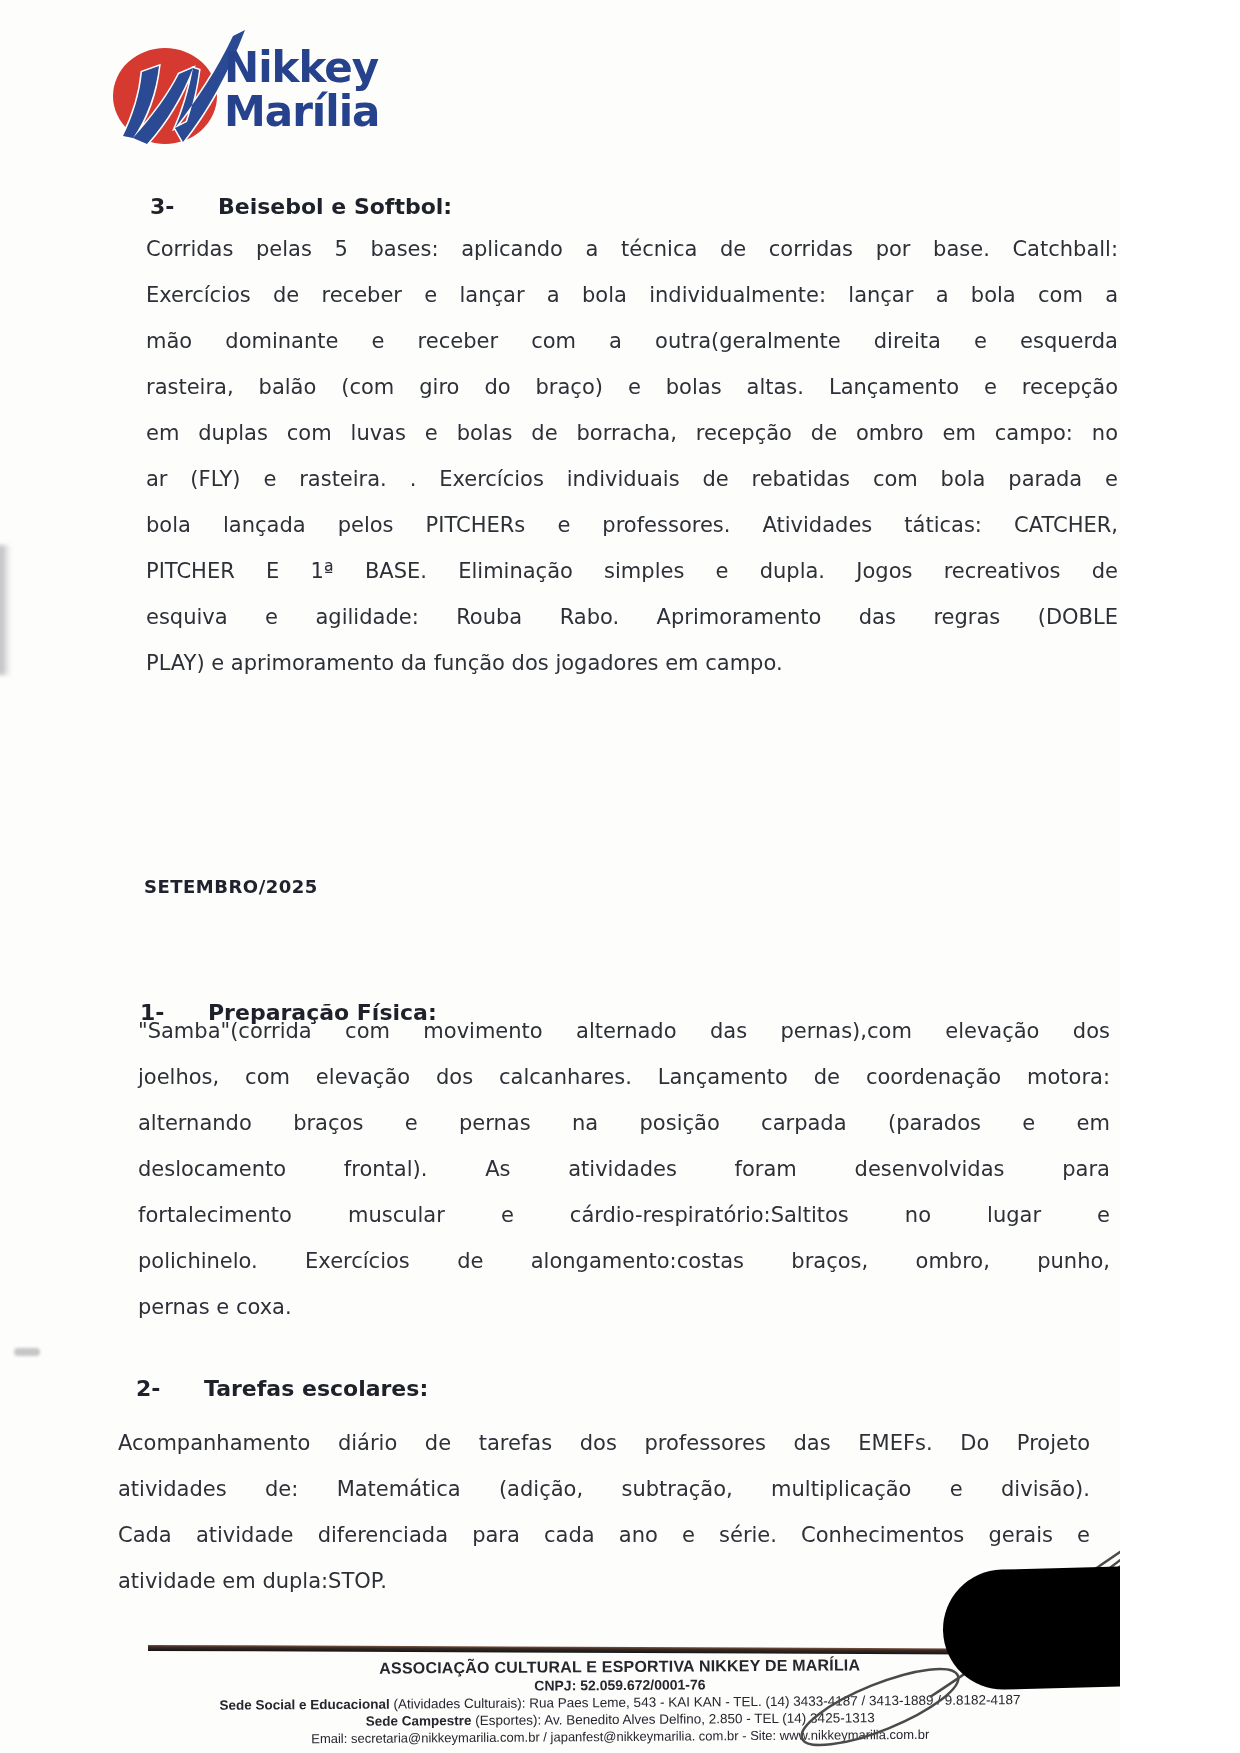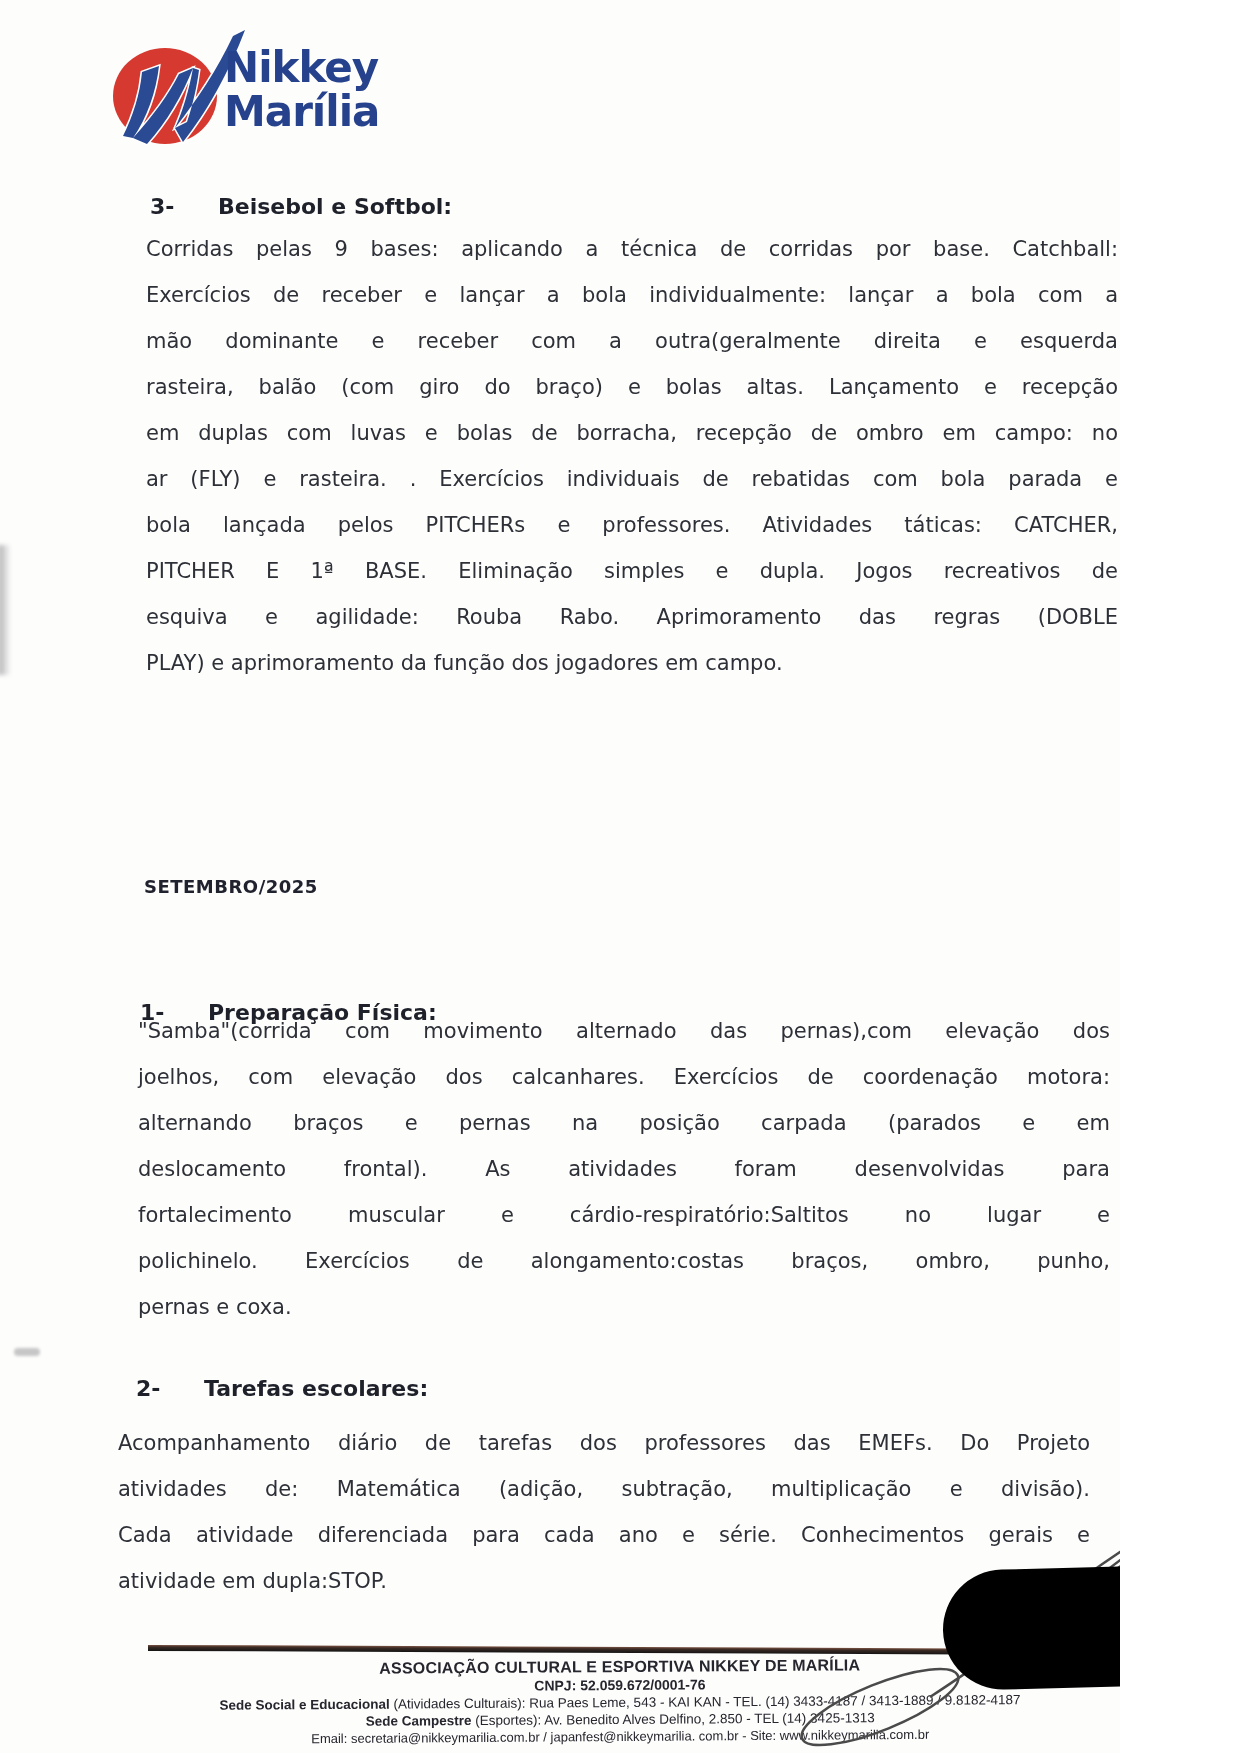--- a/index.html
+++ b/index.html
@@ -92,40 +92,40 @@
     <div class="wordmark">
       <div>Nikkey</div>
       <div>Marília</div>
     </div>
   </div>
 
   <div class="sec-head" style="left:150px;top:182px;margin-top:12px;">
     <span class="sec-num">3-</span><span>Beisebol e Softbol:</span>
   </div>
   <div class="para" style="left:146px;top:226px;">
-      <div class="jline">Corridas pelas 9 bases: aplicando a técnica de corridas por base. Catchball:</div>
+      <div class="jline">Corridas pelas 5 bases: aplicando a técnica de corridas por base. Catchball:</div>
       <div class="jline">Exercícios de receber e lançar a bola individualmente: lançar a bola com a</div>
       <div class="jline">mão dominante e receber com a outra(geralmente direita e esquerda</div>
       <div class="jline">rasteira, balão (com giro do braço) e bolas altas. Lançamento e recepção</div>
       <div class="jline">em duplas com luvas e bolas de borracha, recepção de ombro em campo: no</div>
       <div class="jline">ar (FLY) e rasteira. . Exercícios individuais de rebatidas com bola parada e</div>
       <div class="jline">bola lançada pelos PITCHERs e professores. Atividades táticas: CATCHER,</div>
       <div class="jline">PITCHER E 1ª BASE. Eliminação simples e dupla. Jogos recreativos de</div>
       <div class="jline">esquiva e agilidade: Rouba Rabo. Aprimoramento das regras (DOBLE</div>
       <div class="jline last">PLAY) e aprimoramento da função dos jogadores em campo.</div>
     </div>
 
   <div class="month-head" style="left:144px;top:876px;">SETEMBRO/2025</div>
 
   <div class="sec-head" style="left:140px;top:1000px;">
     <span class="sec-num">1-</span><span>Preparação Física:</span>
   </div>
   <div class="para" style="left:138px;top:1008px;">
       <div class="jline">"Samba"(corrida com movimento alternado das pernas),com elevação dos</div>
-      <div class="jline">joelhos, com elevação dos calcanhares. Exercícios de coordenação motora:</div>
+      <div class="jline">joelhos, com elevação dos calcanhares. Lançamento de coordenação motora:</div>
       <div class="jline">alternando braços e pernas na posição carpada (parados e em</div>
       <div class="jline">deslocamento frontal). As atividades foram desenvolvidas para</div>
       <div class="jline">fortalecimento muscular e cárdio-respiratório:Saltitos no lugar e</div>
       <div class="jline">polichinelo. Exercícios de alongamento:costas braços, ombro, punho,</div>
       <div class="jline last">pernas e coxa.</div>
     </div>
 
   <div class="sec-head" style="left:136px;top:1376px;">
     <span class="sec-num">2-</span><span>Tarefas escolares:</span>
   </div>

